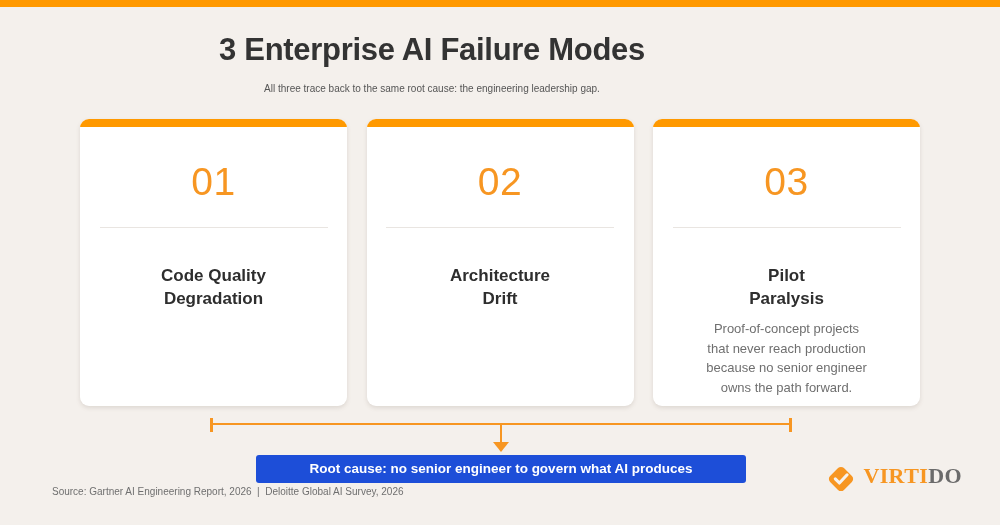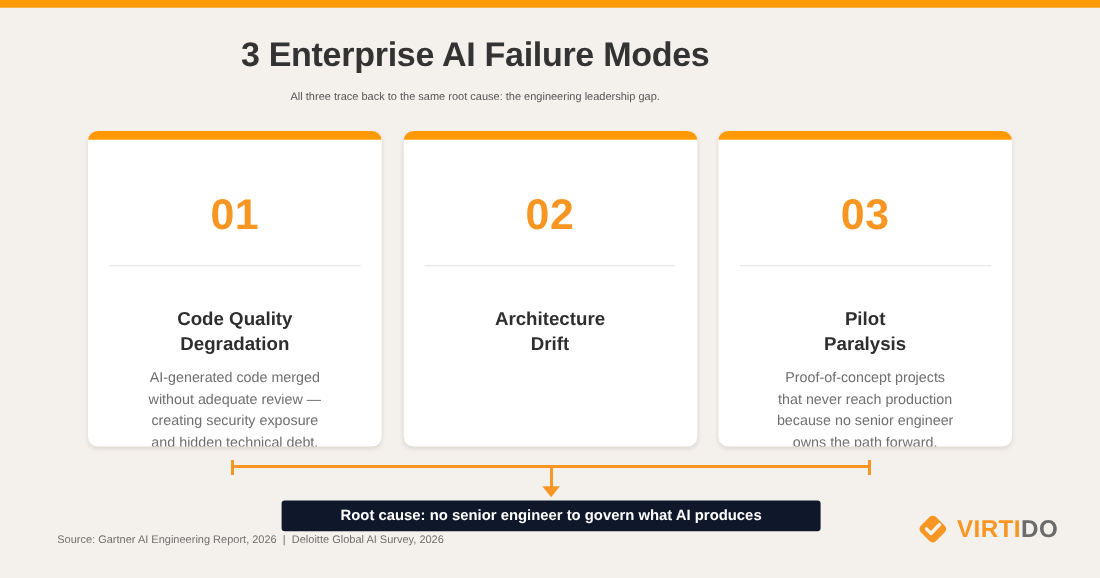--- a/index.html
+++ b/index.html
@@ -70,24 +70,24 @@
     align-items: center;
   }
   .card-accent {
     width: 100%;
     height: 8px;
     background: #ff9900;
     flex: none;
   }
   .card-number {
     font-size: 39px;
-    font-weight: bold;
+    font-weight: normal;
     color: #f79622;
     line-height: 44px;
-    margin-top: 47px;
+    margin-top: 33px;
     letter-spacing: 0.5px;
   }
   .card-divider {
     width: 228px;
     height: 1px;
     background: #e9e5e1;
     margin-top: 23px;
     flex: none;
   }
   .card-heading {
@@ -119,21 +119,21 @@
     height: 44px;
   }
 
   
   #root-cause-banner {
     position: absolute;
     left: 256px;
     top: 455px;
     width: 490px;
     height: 28px;
-    background: #0f172a;
+    background: #1d4ed8;
     border-radius: 3px;
     display: flex;
     align-items: center;
     justify-content: center;
   }
   #root-cause-text {
     font-size: 13.5px;
     font-weight: bold;
     color: #ffffff;
     line-height: 16px;
@@ -148,21 +148,21 @@
     color: #6f6f6f;
     line-height: 18px;
     white-space: pre;
   }
   #logo {
     position: absolute;
     right: 38px;
     top: 464px;
     height: 34px;
     display: flex;
-    align-items: center;
+    font-family: Liberation Serif, serif;
   }
   #logo-mark {
     width: 30px;
     height: 30px;
     flex: none;
     margin-right: 7px;
   }
   #logo-text {
     font-size: 22px;
     font-weight: bold;
@@ -183,24 +183,20 @@
 </div>
 
 <div id="cards-row">
 
   <div class="card">
     <div class="card-accent"></div>
     <div class="card-number">01</div>
     <div class="card-divider"></div>
     <div class="card-heading">Code Quality
 Degradation</div>
-    <div class="card-body">AI-generated code merged
-without adequate review —
-creating security exposure
-and hidden technical debt.</div>
   </div>
 
   <div class="card">
     <div class="card-accent"></div>
     <div class="card-number">02</div>
     <div class="card-divider"></div>
     <div class="card-heading">Architecture
 Drift</div>
   </div>
 

